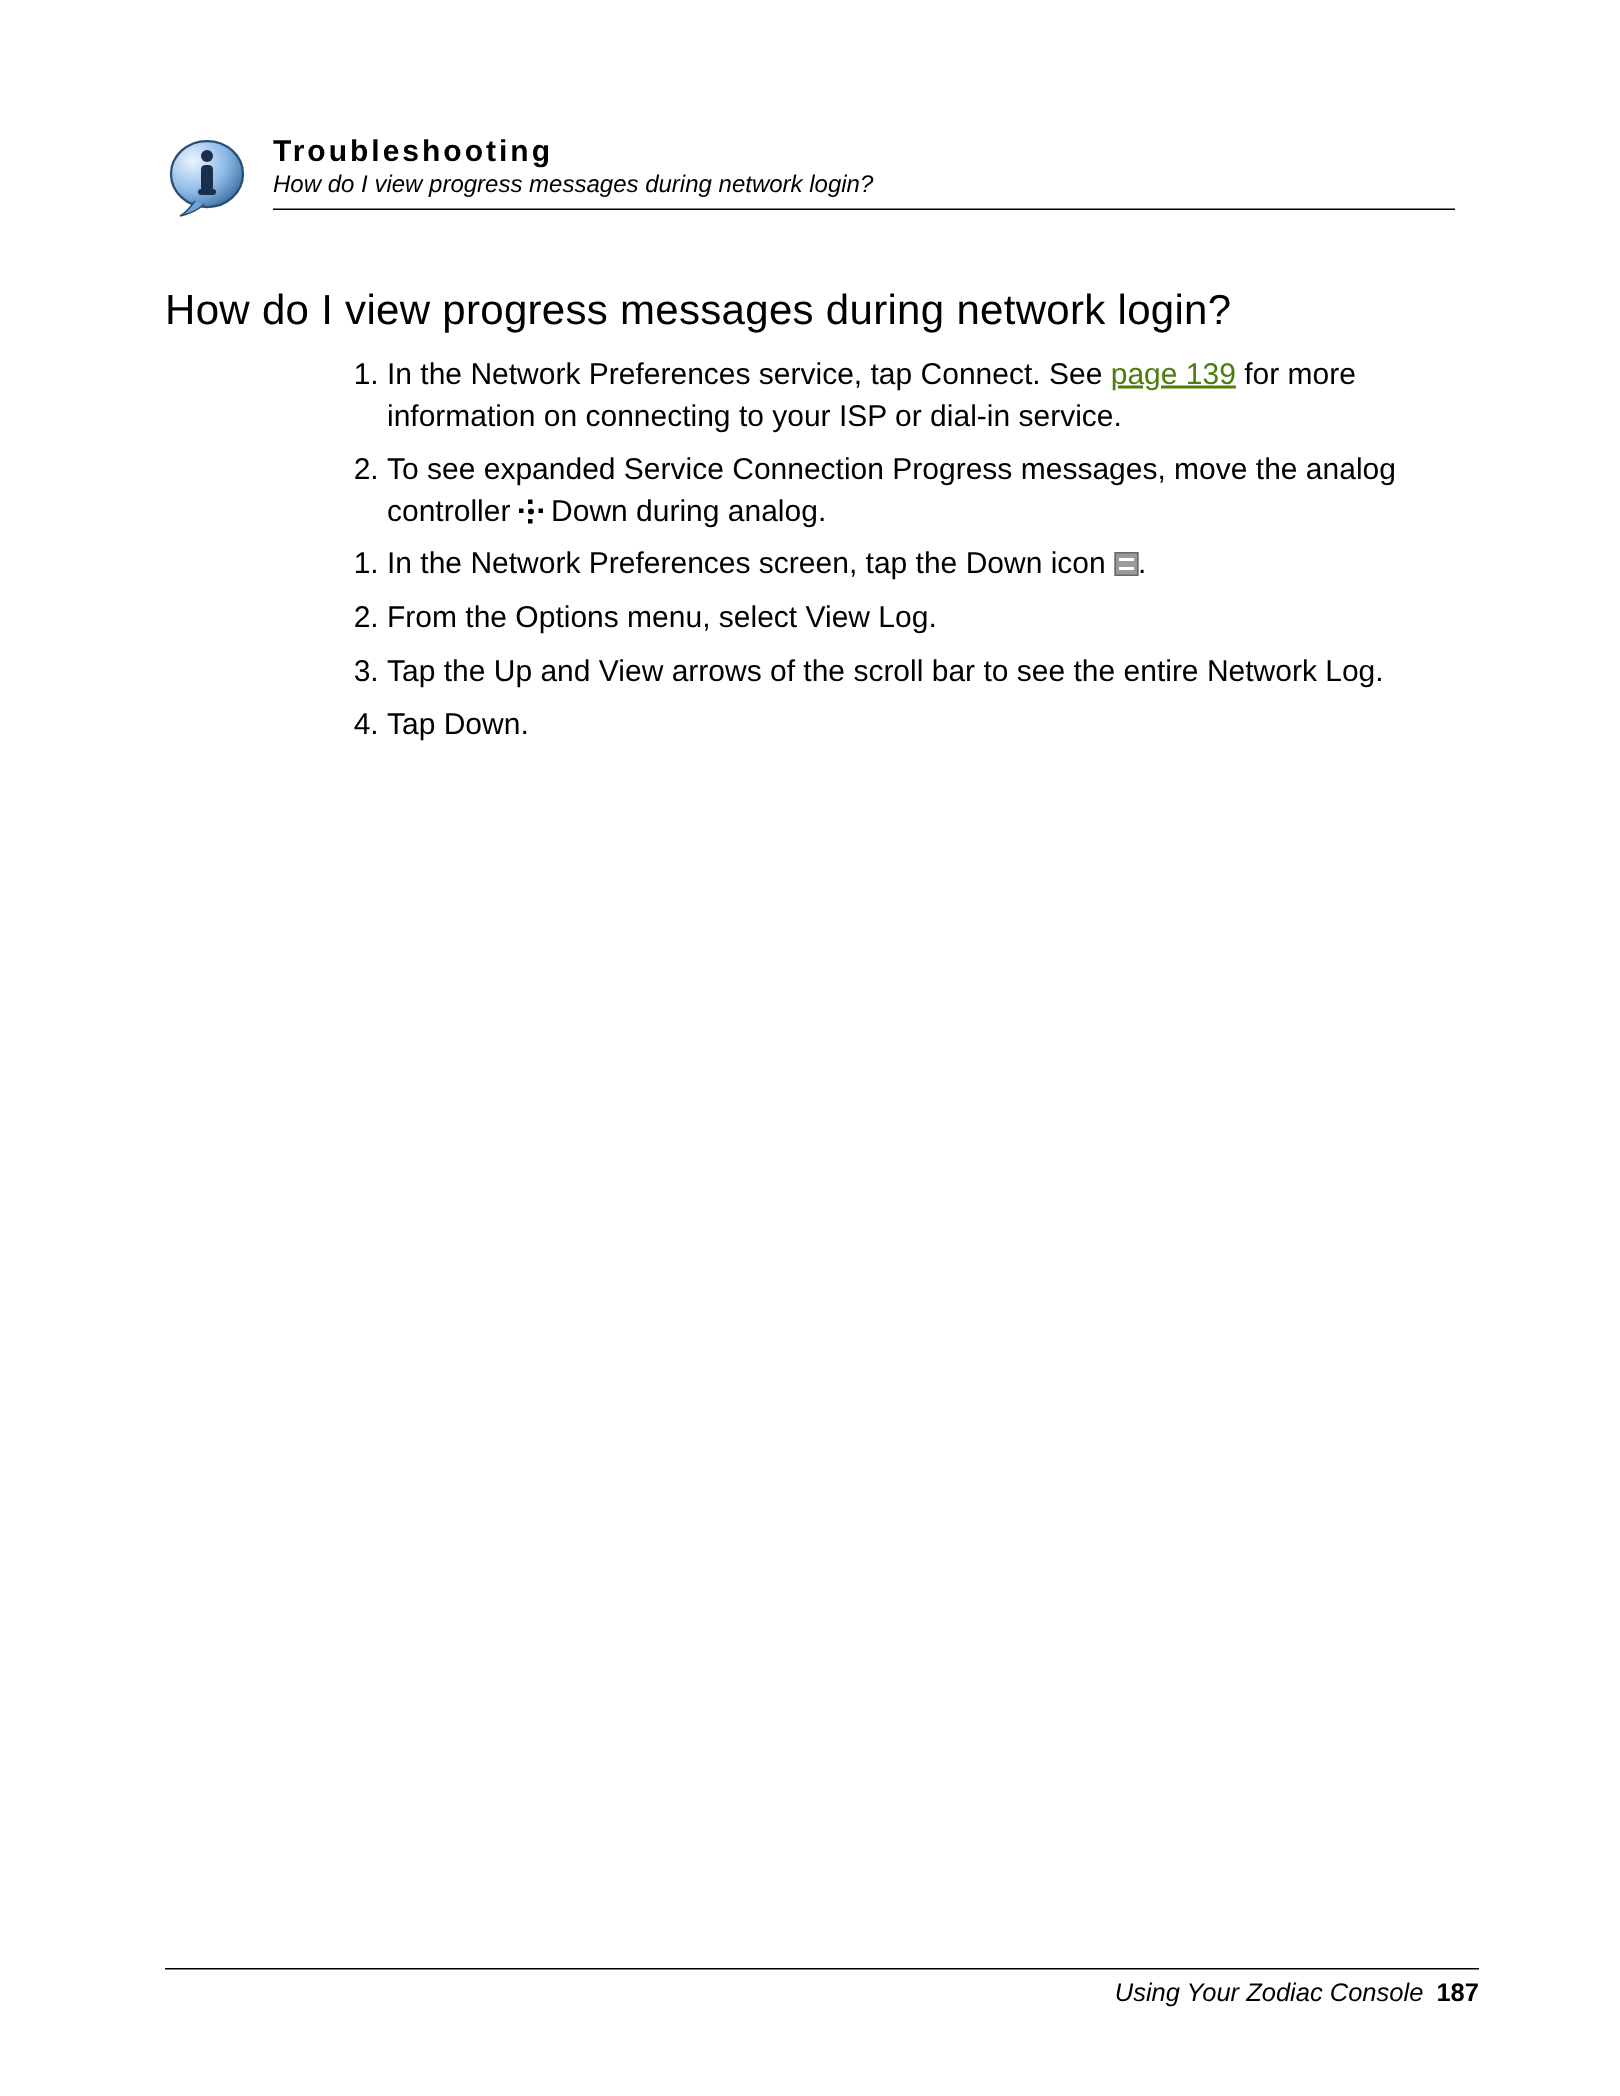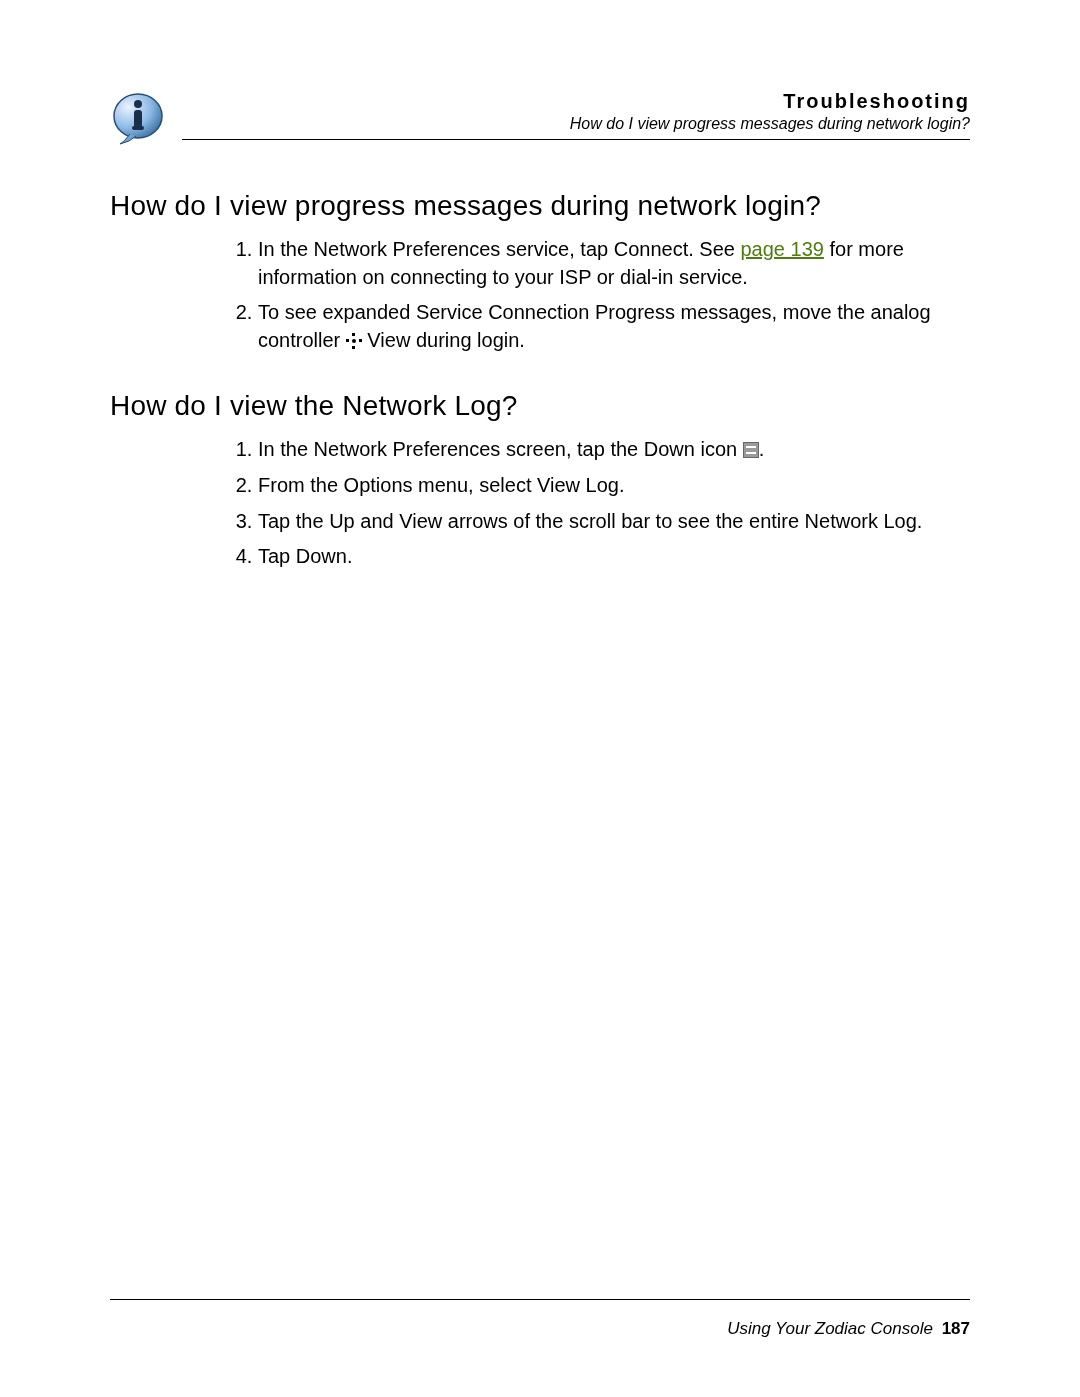--- a/index.html
+++ b/index.html
@@ -29,21 +29,20 @@
     flex-shrink: 0;
   }
   .info-icon {
     width: 56px;
     height: 56px;
   }
   .header-text-block {
     flex: 1;
     border-bottom: 1px solid #000;
     padding-bottom: 6px;
-    text-align: right;
   }
   .chapter-title {
     font-size: 20px;
     font-weight: bold;
     letter-spacing: 2px;
     margin-bottom: 2px;
   }
   .running-head {
     font-size: 16px;
     font-style: italic;
@@ -108,25 +107,25 @@
   }
   .menu-icon::before{
     content:"";position:absolute;left:2px;right:2px;top:3px;height:2px;background:#fff;
   }
   .menu-icon::after{
     content:"";position:absolute;left:2px;right:2px;bottom:3px;height:2px;background:#fff;
   }
   .footer {
     position: absolute;
     left: 110px;
-    right: 110px;
+    right: 94px;
     bottom: 58px;
     border-top: 1px solid #000;
     text-align: right;
-    padding-top: 19px;
+    padding-top: 6px;
     font-size: 17px;
   }
   .footer .book {
     font-style: italic;
   }
   .footer .pnum {
     font-weight: bold;
     font-style: normal;
     margin-left: 4px;
   }
@@ -158,25 +157,24 @@
       <div class="running-head">How do I view progress messages during network login?</div>
     </div>
   </div>
 
   <div class="section-title">How do I view progress messages during network login?</div>
   <ol class="steps">
     <li>
       <span>In the Network Preferences service, tap Connect. See </span><a href="#" class="page-link">page 139</a><span> for more information on connecting to your ISP or dial-in service.</span>
     </li>
     <li>
-      <span>To see expanded Service Connection Progress messages, move the analog controller </span><span class="inline-icon controller-icon"><span class="controller-dot"></span><span class="d n"></span><span class="d s"></span><span class="d e"></span><span class="d w"></span></span><span> View during login.</span>
+      <span>To see expanded Service Connection Progress messages, move the analog controller </span><span class="inline-icon controller-icon"><span class="controller-dot"></span><span class="d n"></span><span class="d s"></span><span class="d e"></span><span class="d w"></span></span><span> Down during analog.</span>
     </li>
   </ol>
 
-  <div class="section-title">How do I view the Network Log?</div>
   <ol class="steps">
     <li>
       <span>In the Network Preferences screen, tap the Down icon </span><span class="inline-icon menu-icon"></span><span>.</span>
     </li>
     <li>From the Options menu, select View Log.</li>
     <li>Tap the Up and View arrows of the scroll bar to see the entire Network Log.</li>
     <li>Tap Down.</li>
   </ol>
 
   <div class="footer">

